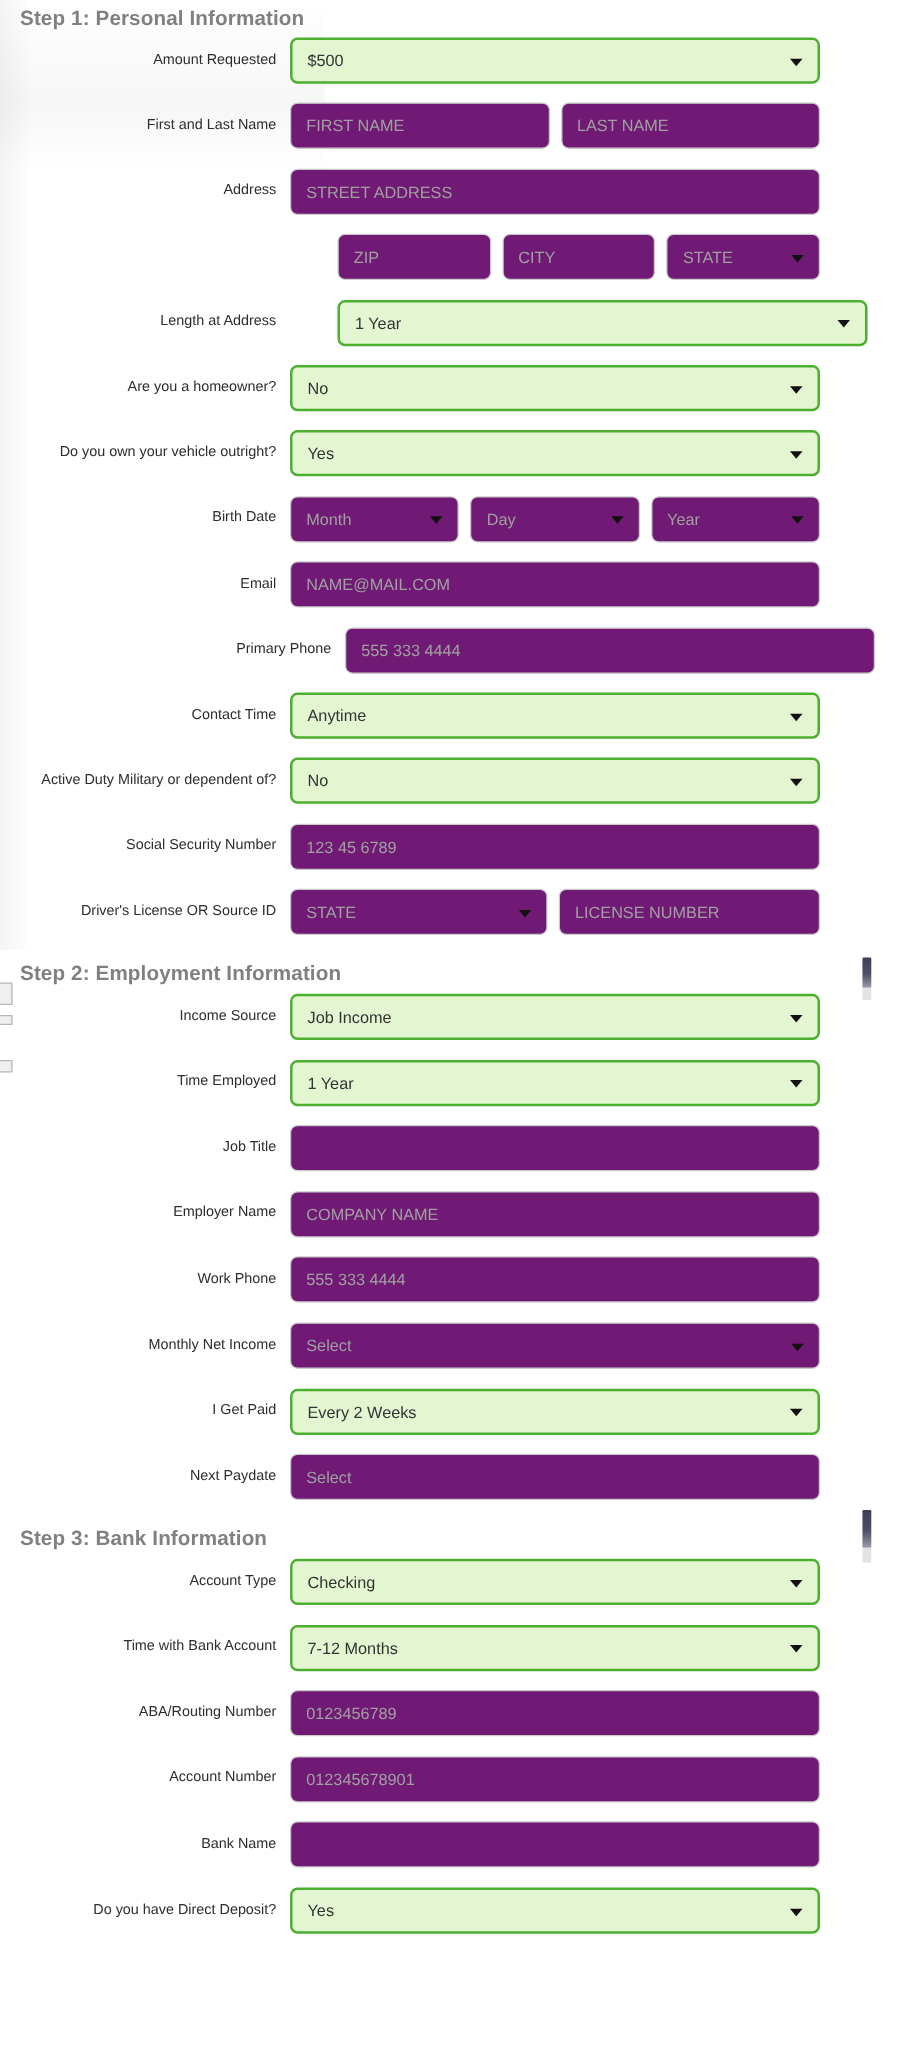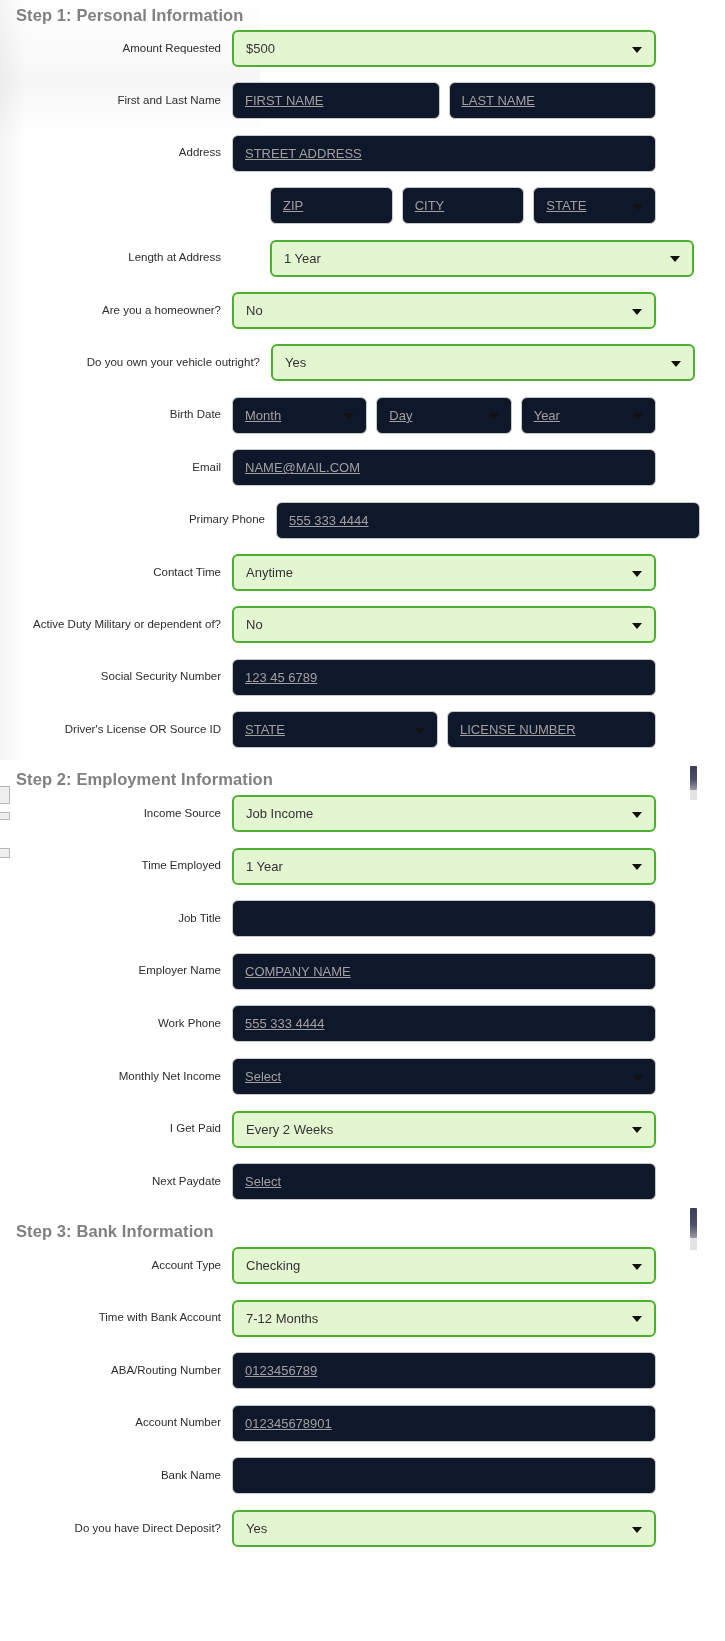--- a/index.html
+++ b/index.html
@@ -75,24 +75,23 @@
     align-items: center;
     padding: 0 12px;
     font-size: 13px;
     position: relative;
     flex: 1 1 0;
   }
   .ctl .txt { line-height: 1; }
 
   
   .ctl.plain {
-    background: #0f172a;
+    background: #701a75;
     border: 1px solid #c9c9c9;
     color: #a0a0a0;
-    text-decoration: underline;
   }
   
   .ctl.filled {
     background: #e4f5d2;
     border: 2px solid #4caf2f;
     color: #333333;
   }
 
   
   .caret {
@@ -188,21 +187,21 @@
       </div>
       <div class="row" style="position: absolute; left: 0px; top: 292px;">
         <div class="lbl">Are you a homeowner?</div>
         <div class="fields">
           <div class="ctl filled">
             <span class="txt">No</span>
             <span class="caret"></span>
           </div>
         </div>
       </div>
-      <div class="row" style="position: absolute; left: 0px; top: 344.4px; padding-left: 39px;">
+      <div class="row" style="position: absolute; left: 0px; top: 344.4px;">
         <div class="lbl">Do you own your vehicle outright?</div>
         <div class="fields">
           <div class="ctl filled">
             <span class="txt">Yes</span>
             <span class="caret"></span>
           </div>
         </div>
       </div>
       <div class="row" style="position: absolute; left: 0px; top: 396.8px;">
         <div class="lbl">Birth Date</div>

